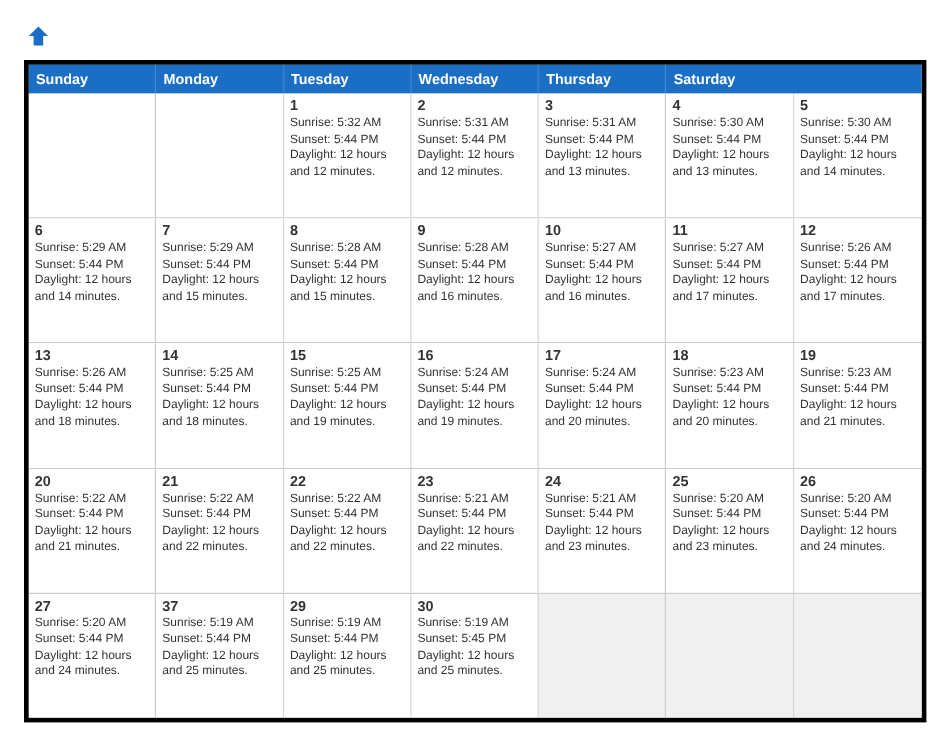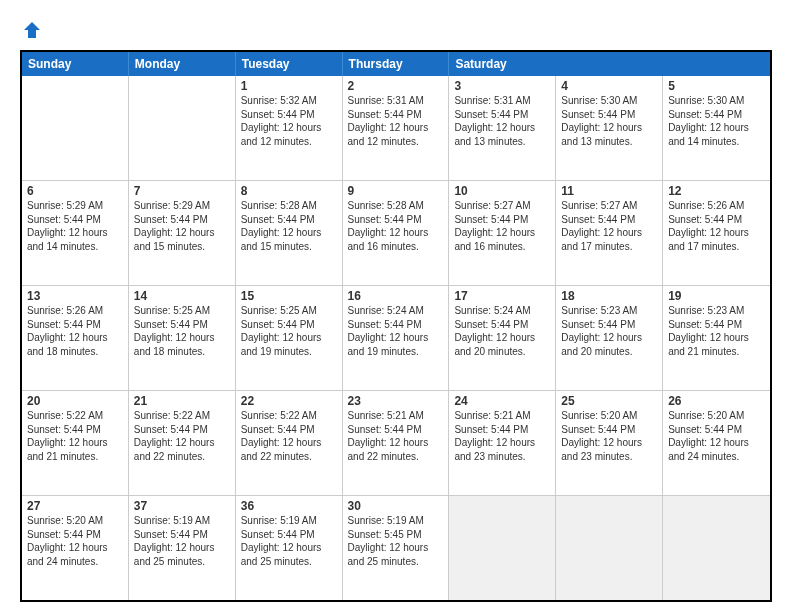--- a/index.html
+++ b/index.html
@@ -54,21 +54,21 @@
       line-height: 1.1;
     }
     .location {
       font-size: 14px;
       color: #555;
     }
     .calendar {
       flex: 1;
       display: flex;
       flex-direction: column;
-      border: 2px solid #000000;
+      border: 4px solid #000000;
     }
     .cal-header {
       display: grid;
       grid-template-columns: repeat(7, 1fr);
       background: #1a6fc4;
     }
     .cal-header-cell {
       color: #fff;
       font-size: 12px;
       font-weight: bold;
@@ -129,20 +129,21 @@
       <div class="month-year"></div>
       <div class="location"></div>
     </div>
   </div>
 
   <div class="calendar">
     <div class="cal-header" id="cal-header-row">
         <div class="cal-header-cell">Sunday</div>
         <div class="cal-header-cell">Monday</div>
         <div class="cal-header-cell">Tuesday</div>
+        <div class="cal-header-cell">Wednesday</div>
         <div class="cal-header-cell">Thursday</div>
         <div class="cal-header-cell">Saturday</div>
       </div>
     <div class="cal-body" id="cal-body">
         <div class="cal-row">
           <div class="cal-cell empty"></div>
           <div class="cal-cell empty"></div>
           <div class="cal-cell">
             <div class="day-num">1</div>
             <div class="cell-info" style="white-space: pre-line;">Sunrise: 5:32 AM
@@ -313,21 +314,21 @@
 Sunset: 5:44 PM
 Daylight: 12 hours and 24 minutes.</div>
           </div>
           <div class="cal-cell">
             <div class="day-num">37</div>
             <div class="cell-info" style="white-space: pre-line;">Sunrise: 5:19 AM
 Sunset: 5:44 PM
 Daylight: 12 hours and 25 minutes.</div>
           </div>
           <div class="cal-cell">
-            <div class="day-num">36</div>
+            <div class="day-num">29</div>
             <div class="cell-info" style="white-space: pre-line;">Sunrise: 5:19 AM
 Sunset: 5:44 PM
 Daylight: 12 hours and 25 minutes.</div>
           </div>
           <div class="cal-cell">
             <div class="day-num">30</div>
             <div class="cell-info" style="white-space: pre-line;">Sunrise: 5:19 AM
 Sunset: 5:45 PM
 Daylight: 12 hours and 25 minutes.</div>
           </div>

